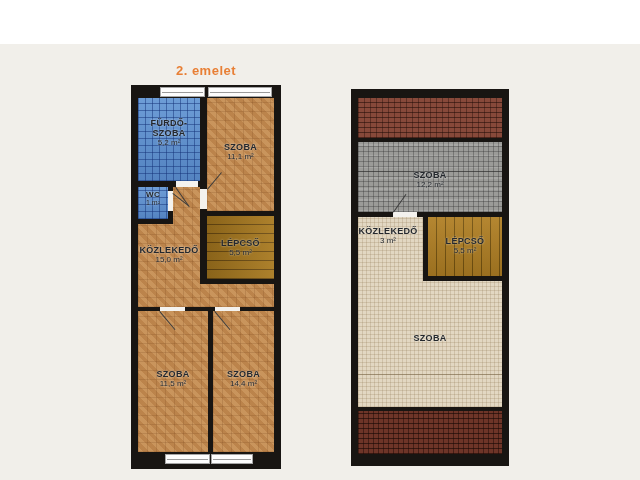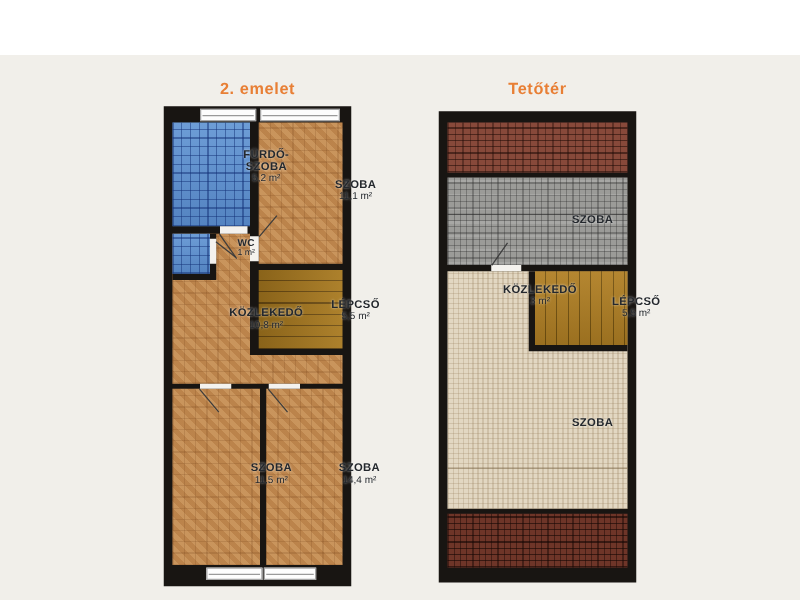--- a/index.html
+++ b/index.html
@@ -63,41 +63,40 @@
       repeating-linear-gradient(90deg, rgba(20,6,3,.45) 0 1px, transparent 1px 5px);
   }
 
   .window{ position:absolute; background:#fdfdfd; box-shadow: inset 0 0 0 1px #a6a6a6; }
   .window::after{ content:""; position:absolute; left:2px; right:2px; top:50%; height:1px; background:#9a9a9a; }
   .door-gap{ position:absolute; background:#f4f2ee; }
   .leaf{ position:absolute; height:1px; background:#3c3c3c; transform-origin:0 0; }
   .kline{ position:absolute; left:0; right:0; height:1px; }
 
   .floor-title{ position:absolute; text-align:center; font-weight:bold; font-size:13px; letter-spacing:.5px; color:#e87f35; }
-  .rlabel{ position:absolute; text-align:center; color:#24282d; text-shadow:0 0 2px rgba(255,255,255,.7);padding-left:44px; }
+  .rlabel{ position:absolute; text-align:center; color:#24282d; text-shadow:0 0 2px rgba(255,255,255,.7); }
   .rname{ font-weight:bold; font-size:9px; line-height:10px; white-space:pre-line; letter-spacing:.3px; }
   .rarea{ font-weight:normal; font-size:8px; line-height:10px; }
   .rlabel.small .rname{ font-size:8px; line-height:9px; }
   .rlabel.small .rarea{ font-size:7px; line-height:8px; }
 
   #disclaimer{ position:absolute; left:131px; top:437px; width:372px; text-align:center;
     font-weight:bold; font-size:13px; color:#2d8dc5; z-index:3; }
 
   #logo{ position:absolute; left:408px; top:392px; width:230px; height:80px; z-index:4; }
   #logo .logo-text{ position:absolute; left:52px; top:12px; }
   #logo .logo-name{ font-weight:bold; font-size:30px; letter-spacing:7px; color:#fbfaf7; line-height:30px; }
   #logo .logo-sub{ font-size:9.5px; letter-spacing:5.5px; color:#eceae4; margin-top:6px; }
 </style>
 </head>
 <body>
 
 <div id="stage">
 
   <div class="floor-title" style="left:131px; top:19px; width:150px;">2. emelet</div>
-  <div class="floor-title" style="left:351px; top:19px; width:158px;">Tetőtér</div>
 
   <div class="plan" style="left:131px; top:41px; width:150px; height:384px;">
 
     <div class="window" style="left:29px; top:2px; width:45px; height:10px;"></div>
     <div class="window" style="left:77px; top:2px; width:64px; height:10px;"></div>
 
     <div class="room parquet" style="left:7px; top:102px; width:62px; height:120px;"></div>
     <div class="room parquet" style="left:69px; top:199px; width:74px; height:23px;"></div>
 
     <div class="room tile-blue" style="left:7px; top:13px; width:62px; height:83px;"></div>
@@ -134,21 +133,21 @@
     <div class="rlabel" style="left:76px; top:57px; width:67px;">
       <div class="rname">SZOBA</div>
       <div class="rarea">11,1 m²</div>
     </div>
     <div class="rlabel small" style="left:7px; top:105px; width:30px;">
       <div class="rname">WC</div>
       <div class="rarea">1 m²</div>
     </div>
     <div class="rlabel" style="left:2px; top:160px; width:72px;">
       <div class="rname">KÖZLEKEDŐ</div>
-      <div class="rarea">10,8 m²</div>
+      <div class="rarea">15,0 m²</div>
     </div>
     <div class="rlabel" style="left:76px; top:153px; width:67px;">
       <div class="rname">LÉPCSŐ</div>
       <div class="rarea">5,5 m²</div>
     </div>
     <div class="rlabel" style="left:7px; top:284px; width:70px;">
       <div class="rname">SZOBA</div>
       <div class="rarea">11,5 m²</div>
     </div>
     <div class="rlabel" style="left:82px; top:284px; width:61px;">
@@ -172,20 +171,21 @@
     </div>
 
     <div class="room" style="left:72px; top:128px; width:79px; height:64px; background:#181512;">
       <div class="room stairs-v" style="left:5px; top:0; width:74px; height:59px;"></div>
     </div>
 
     <div class="room brick-dark" style="left:7px; top:322px; width:144px; height:43px;"></div>
 
     <div class="rlabel" style="left:7px; top:81px; width:144px;">
       <div class="rname">SZOBA</div>
+      <div class="rarea">12,2 m²</div>
     </div>
     <div class="rlabel" style="left:4px; top:137px; width:66px;">
       <div class="rname">KÖZLEKEDŐ</div>
       <div class="rarea">3 m²</div>
     </div>
     <div class="rlabel" style="left:77px; top:147px; width:74px;">
       <div class="rname">LÉPCSŐ</div>
       <div class="rarea">5,5 m²</div>
     </div>
     <div class="rlabel" style="left:7px; top:244px; width:144px;">

